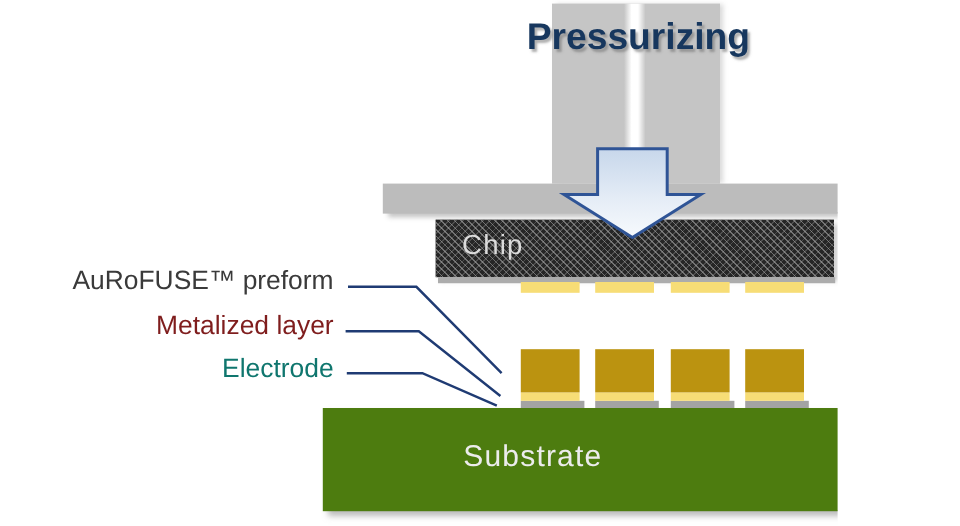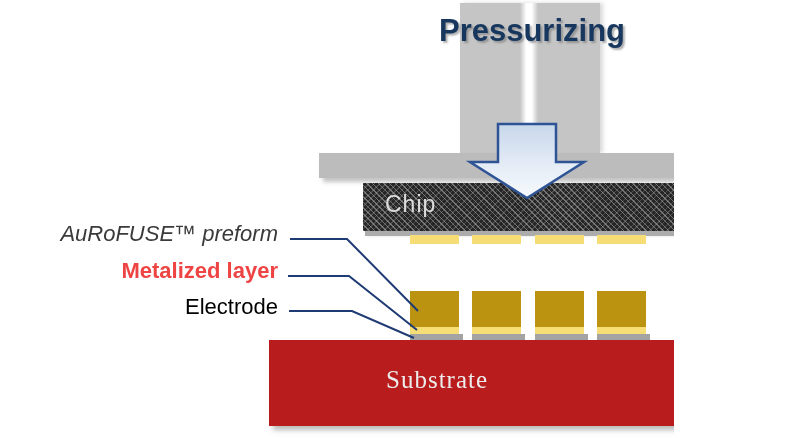--- a/index.html
+++ b/index.html
@@ -1,18 +1,19 @@
 <!DOCTYPE html>
 <html><head>
 <meta charset="utf-8">
 <style>
   html,body{margin:0;padding:0;background:#fff;}
   #canvas{
     position:relative;width:674px;height:438px;background:#fff;overflow:hidden;
     font-family:"Liberation Sans","DejaVu Sans",sans-serif;
+    padding-left:24px;
   }
   .abs{position:absolute;}
 
   
   #press-column{left:460px;top:3px;width:140px;height:150px;box-shadow:3px 0 4px rgba(150,150,150,.35);}
   #press-column-gap{left:520px;top:3px;width:18px;height:150px;
     background:linear-gradient(90deg,rgba(255,255,255,0) 0%,#ffffff 35%,#ffffff 65%,rgba(255,255,255,0) 100%);}
   #press-bar{left:319px;top:153px;width:420px;height:25px;box-shadow:4px 4px 4px rgba(125,125,125,.45);}
 
   
@@ -63,42 +64,42 @@
   </div>
   <div class="abs" id="chip-bottom-shadow"></div>
 
   <div class="abs" id="chip-bumps">
       <div class="pad" style="left: 410px; top: 235px; width: 49px; height: 9px; background: rgb(247, 221, 118);"></div>
       <div class="pad" style="left: 472px; top: 235px; width: 49px; height: 9px; background: rgb(247, 221, 118);"></div>
       <div class="pad" style="left: 535px; top: 235px; width: 49px; height: 9px; background: rgb(247, 221, 118);"></div>
       <div class="pad" style="left: 597px; top: 235px; width: 49px; height: 9px; background: rgb(247, 221, 118);"></div>
     </div>
 
-  <div class="abs" id="substrate" style="background-color: #b91c1c; font-family: Liberation Serif, serif;">
+  <div class="abs" id="substrate" style="background-color: #4d7c0f;">
     <div class="abs" id="substrate-label" style="color: rgb(236, 236, 236);">Substrate</div>
   </div>
 
   <div class="abs" id="substrate-stacks">
       <div class="pad" style="left: 410px; top: 334px; width: 53px; height: 6px; background: rgb(163, 163, 163);"></div>
       <div class="pad" style="left: 410px; top: 327px; width: 49px; height: 7px; background: rgb(247, 221, 118);"></div>
       <div class="pad" style="left: 410px; top: 291px; width: 49px; height: 36px; background: rgb(187, 147, 16);"></div>
       <div class="pad" style="left: 472px; top: 334px; width: 53px; height: 6px; background: rgb(163, 163, 163);"></div>
       <div class="pad" style="left: 472px; top: 327px; width: 49px; height: 7px; background: rgb(247, 221, 118);"></div>
       <div class="pad" style="left: 472px; top: 291px; width: 49px; height: 36px; background: rgb(187, 147, 16);"></div>
       <div class="pad" style="left: 535px; top: 334px; width: 53px; height: 6px; background: rgb(163, 163, 163);"></div>
       <div class="pad" style="left: 535px; top: 327px; width: 49px; height: 7px; background: rgb(247, 221, 118);"></div>
       <div class="pad" style="left: 535px; top: 291px; width: 49px; height: 36px; background: rgb(187, 147, 16);"></div>
       <div class="pad" style="left: 597px; top: 334px; width: 53px; height: 6px; background: rgb(163, 163, 163);"></div>
       <div class="pad" style="left: 597px; top: 327px; width: 49px; height: 7px; background: rgb(247, 221, 118);"></div>
       <div class="pad" style="left: 597px; top: 291px; width: 49px; height: 36px; background: rgb(187, 147, 16);"></div>
     </div>
 
-  <div class="abs ann-label" id="ann-0" style="color: rgb(58, 58, 58); font-style: italic;">AuRoFUSE™ preform</div>
-  <div class="abs ann-label" id="ann-1" style="color: #ef4444; font-weight: bold;">Metalized layer</div>
-  <div class="abs ann-label" id="ann-2" style="color: #000000;">Electrode</div>
+  <div class="abs ann-label" id="ann-0" style="color: rgb(58, 58, 58);">AuRoFUSE™ preform</div>
+  <div class="abs ann-label" id="ann-1" style="color: #7f1d1d;">Metalized layer</div>
+  <div class="abs ann-label" id="ann-2" style="color: #0f766e;">Electrode</div>
 
   <svg class="abs" id="overlay-svg" viewBox="0 0 800 438">
     <defs>
       <linearGradient id="arrowGrad" x1="0" y1="0" x2="0" y2="1">
         <stop offset="0" stop-color="#C7D7EB"></stop>
         <stop offset="0.55" stop-color="#E4ECF6"></stop>
         <stop offset="1" stop-color="#F7FAFD"></stop>
       </linearGradient>
     </defs>
     <polygon points="498,124 556,124 556,162 584,162 527,198 470,162 498,162" fill="url(#arrowGrad)" stroke-width="2.5" stroke-linejoin="miter" stroke="#2F5496"></polygon>

